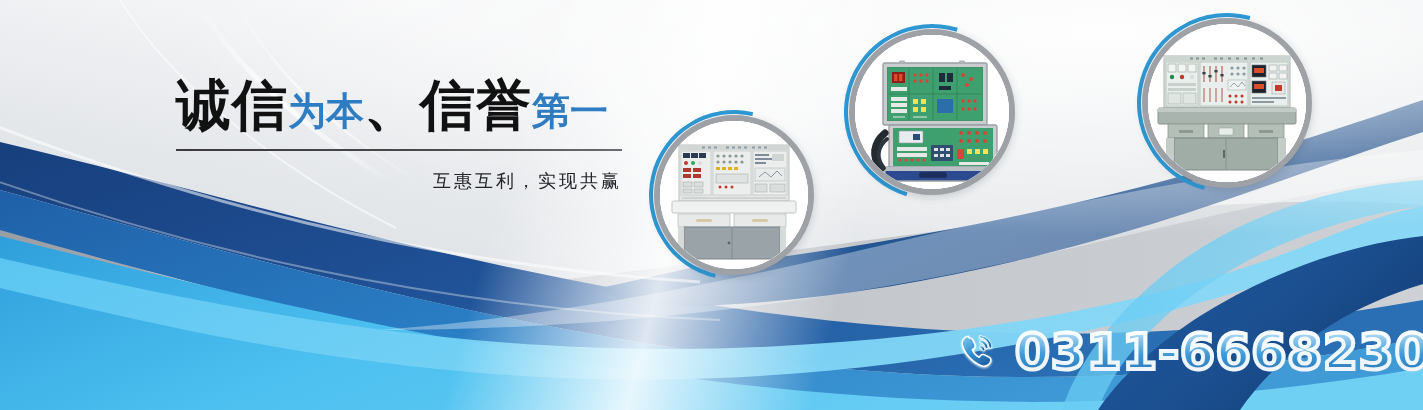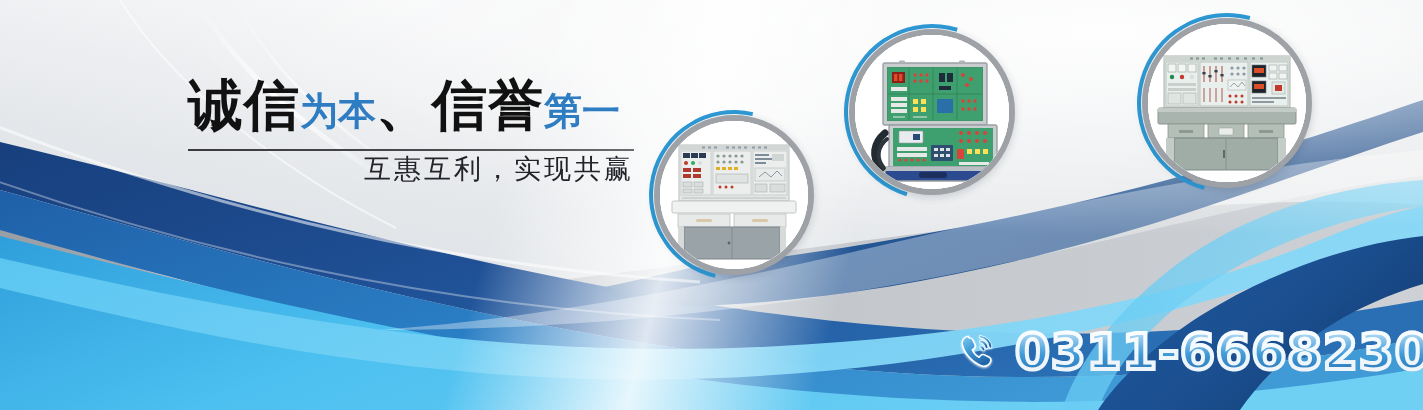--- a/index.html
+++ b/index.html
@@ -23,42 +23,42 @@
   .bg-tone{
     position:absolute;inset:0;
     background:linear-gradient(200deg, rgba(255,255,255,0) 40%, rgba(208,213,219,.55) 72%, rgba(190,196,203,.75) 100%);
     pointer-events:none;
   }
 
   .layer{position:absolute;left:0;top:0;width:1423px;height:410px;pointer-events:none;}
 
   
   .headline-block{
-    position:absolute;left:188px;top:74px;width:446px;
+    position:absolute;left:176px;top:74px;width:446px;
     z-index:7;
   }
   .headline{
     margin:0;
     font-family:"DejaVu Sans","Liberation Sans",sans-serif;
     font-size:55px;line-height:62px;font-weight:700;
     letter-spacing:1px;
     color:#111;
     white-space:nowrap;
   }
   .headline .accent{color:#2e7cc2;}
   .headline .small{font-size:38px;letter-spacing:0;}
   .rule{
     margin-top:7px;height:2px;width:446px;
     background:linear-gradient(90deg,#3b3b3d 0%,#4a4a4c 55%,#6b6c6f 100%);
   }
   .subline{
-    margin-top:0;
+    margin-top:18px;
     text-align:right;
     font-family:"DejaVu Sans","Liberation Sans",sans-serif;
-    font-size:27px;letter-spacing:3px;font-weight:400;
+    font-size:18px;letter-spacing:3px;font-weight:400;
     color:#23242a;
     white-space:nowrap;
   }
 
   
   .medallion{position:absolute;z-index:6;}
   .medallion .ring{
     position:absolute;inset:0;border-radius:50%;
     border:6px solid #9ea2a6;
     background:#fff;

